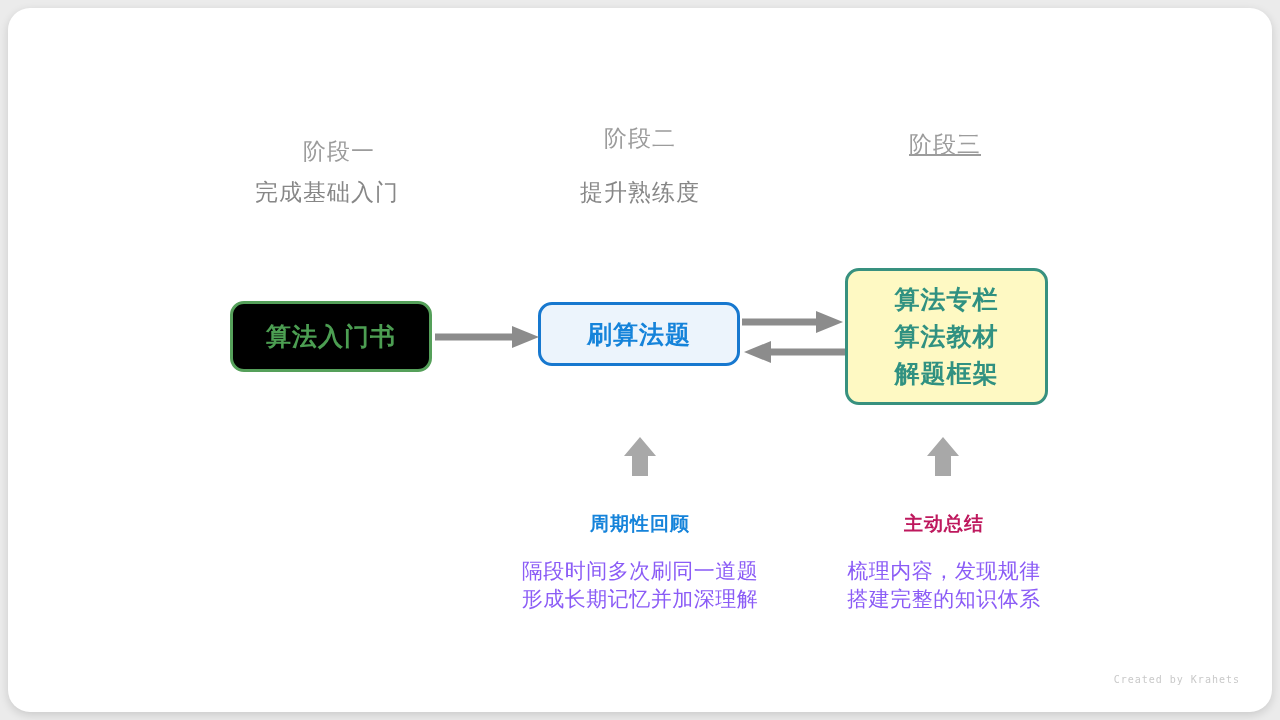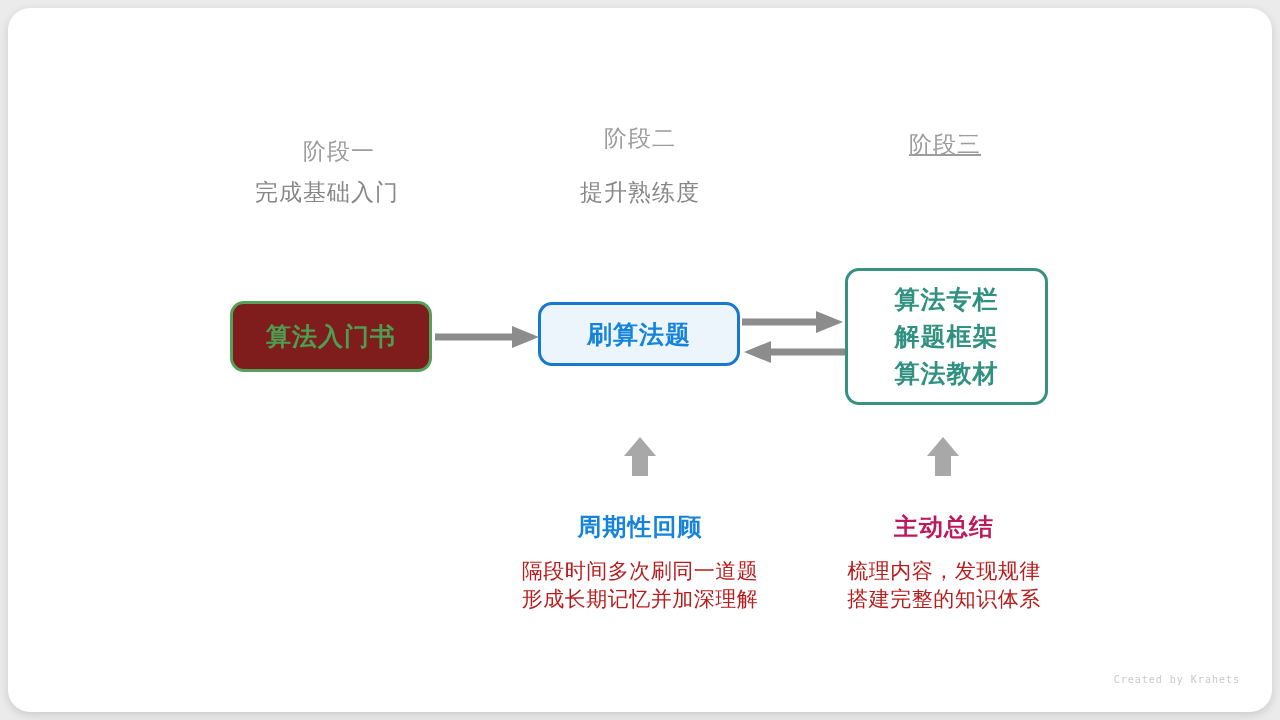--- a/index.html
+++ b/index.html
@@ -42,45 +42,45 @@
     display: flex;
     flex-direction: column;
     align-items: center;
     justify-content: center;
     font-weight: bold;
     font-size: 25px;
     letter-spacing: 1px;
   }
   .node-green {
     border: 3px solid #55a05a;
-    background: #7f1d1d;
+    background: #000000;
     color: #4c9e52;
   }
   .node-blue {
     border: 3px solid #1778cf;
     background: #ecf4fc;
     color: #1583da;
   }
   .node-teal {
     border: 3px solid #38917f;
-    background: #ffffff;
+    background: #fef9c3;
     color: #309181;
     line-height: 37px;
   }
 
   .method-title {
-    font-size: 24px;
+    font-size: 19px;
     font-weight: bold;
     letter-spacing: 1px;
   }
   .method-title.blue { color: #1583da; }
   .method-title.teal { color: #be185d; }
   .method-desc {
     font-size: 21px;
-    color: #b91c1c;
+    color: #8b5cf6;
     line-height: 28px;
     letter-spacing: 0.5px;
   }
 
   .credit {
     position: absolute;
     right: 40px;
     top: 674px;
     font-family: "DejaVu Sans Mono", "Liberation Mono", monospace;
     font-size: 10px;
@@ -112,22 +112,22 @@
   <div class="node node-green" style="left:230px; top:301px; width:202px; height:71px;">
     <span>算法入门书</span>
   </div>
 
   <div class="node node-blue" style="left:538px; top:302px; width:202px; height:64px;">
     <span>刷算法题</span>
   </div>
 
   <div class="node node-teal" style="left:845px; top:268px; width:203px; height:137px;">
     <span>算法专栏</span>
+    <span>算法教材</span>
     <span>解题框架</span>
-    <span>算法教材</span>
   </div>
 
   <svg class="arrow-layer">
 
     <g>
       <line x1="435" y1="337" x2="514" y2="337" stroke="#8c8c8c" stroke-width="7"></line>
       <polygon points="512,326 539,337 512,348" fill="#8c8c8c"></polygon>
     </g>
 
     <g>

